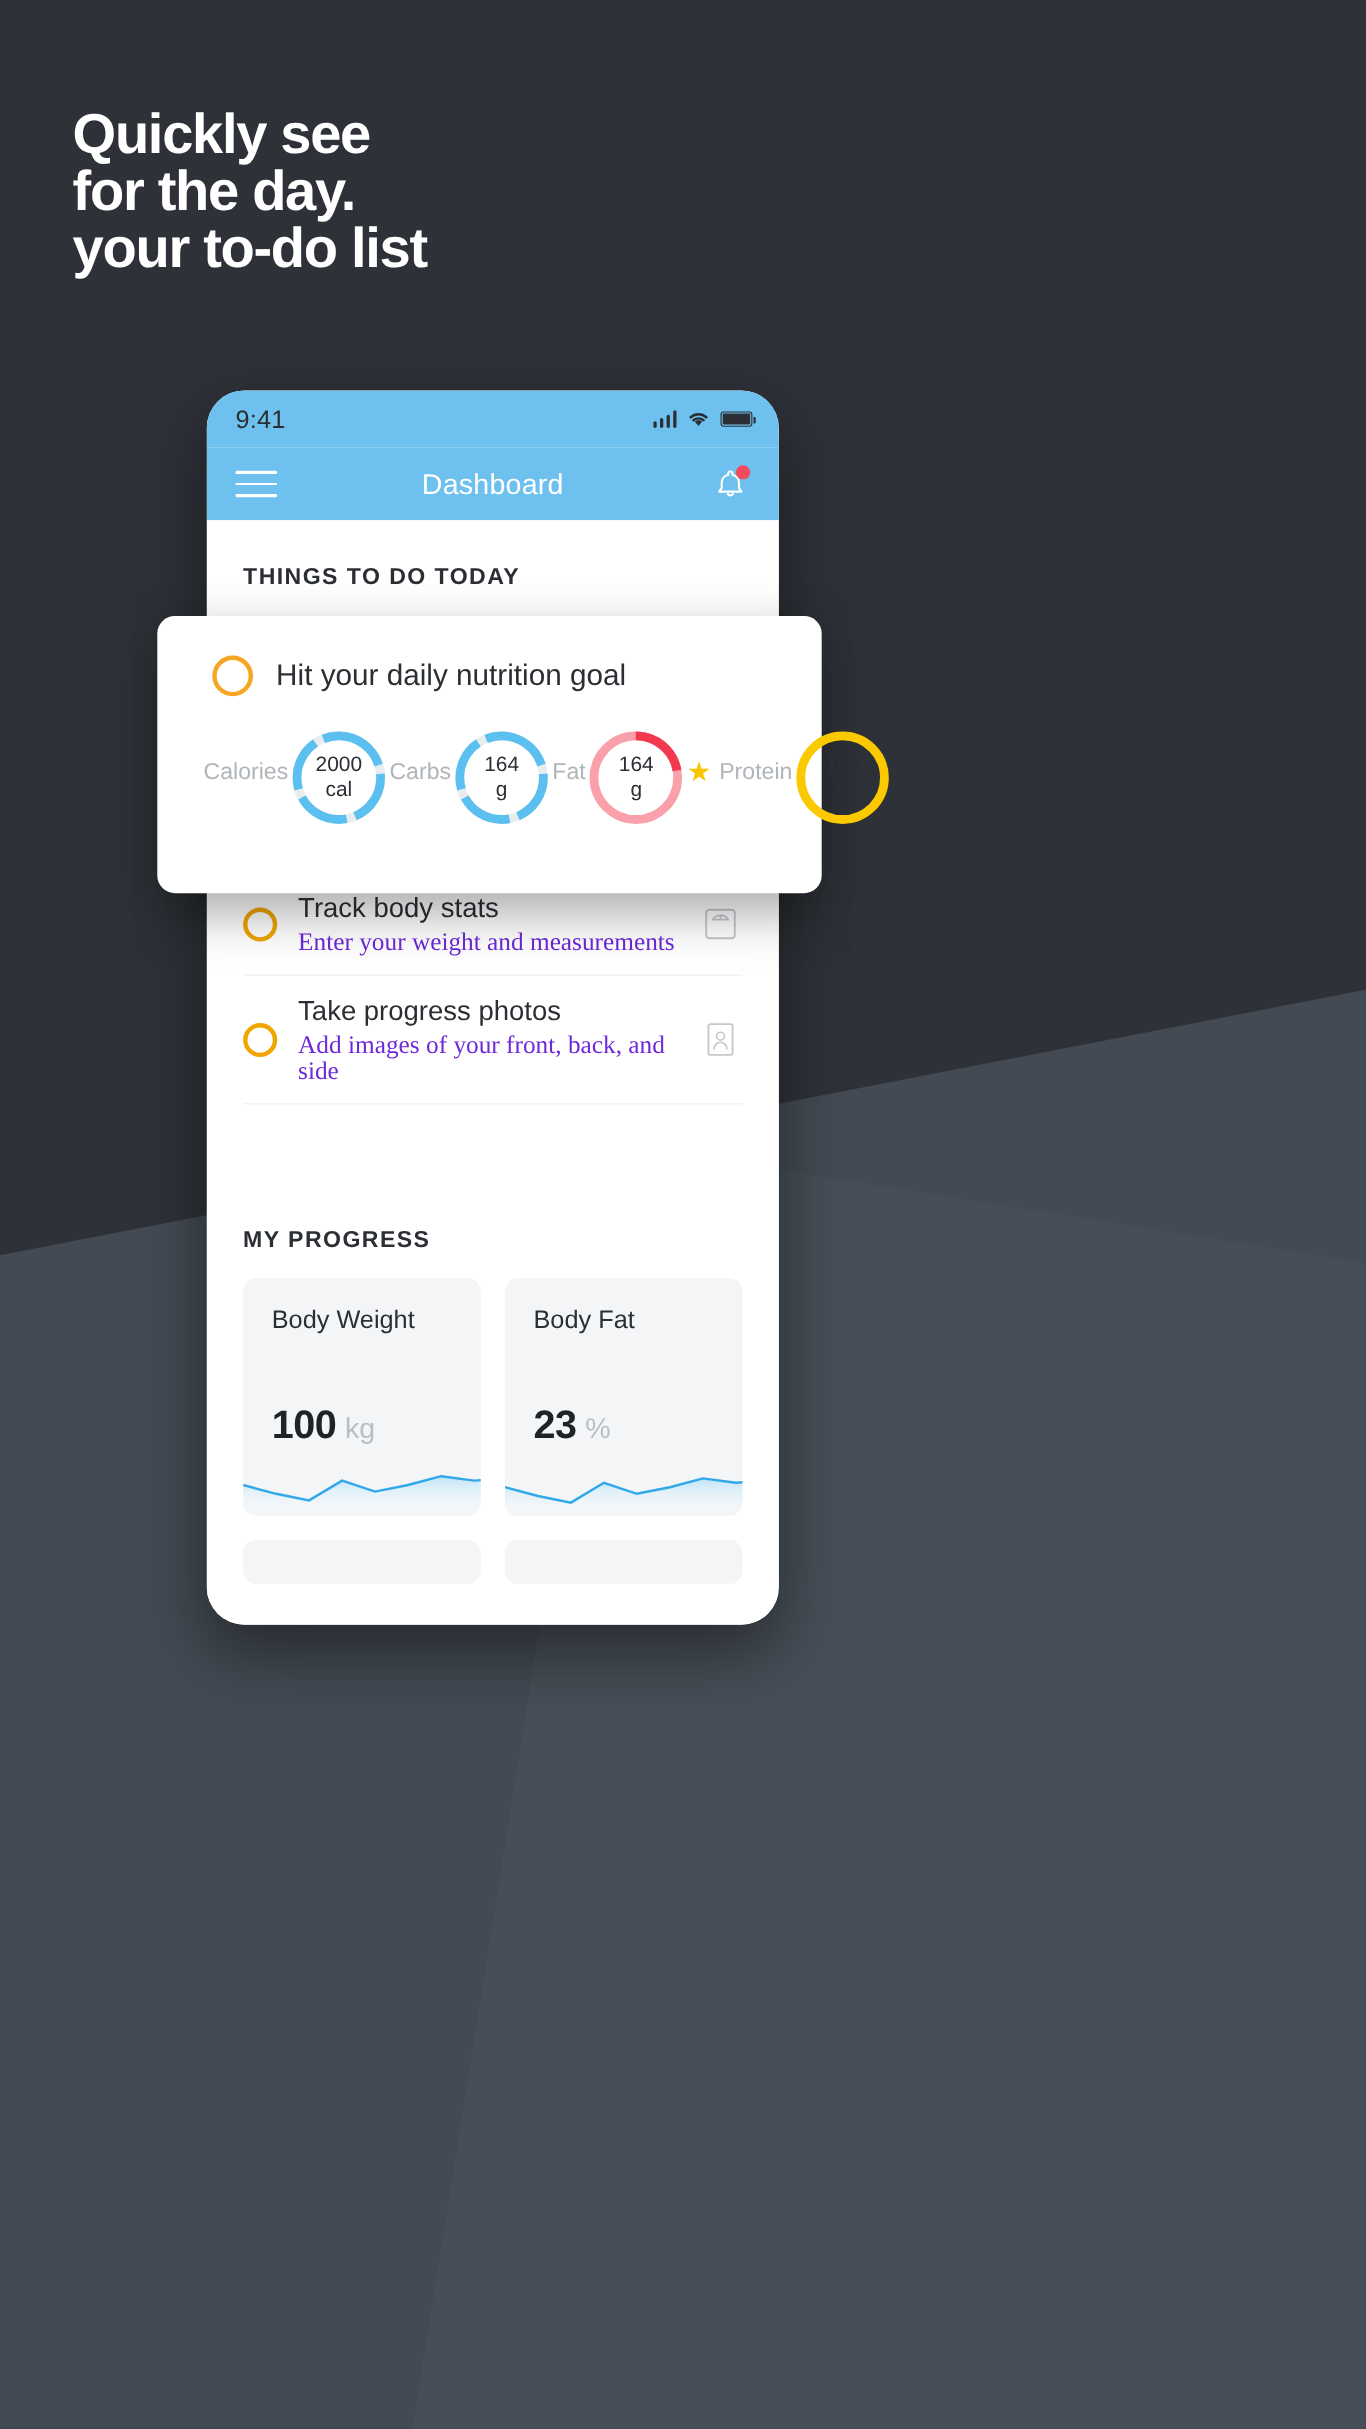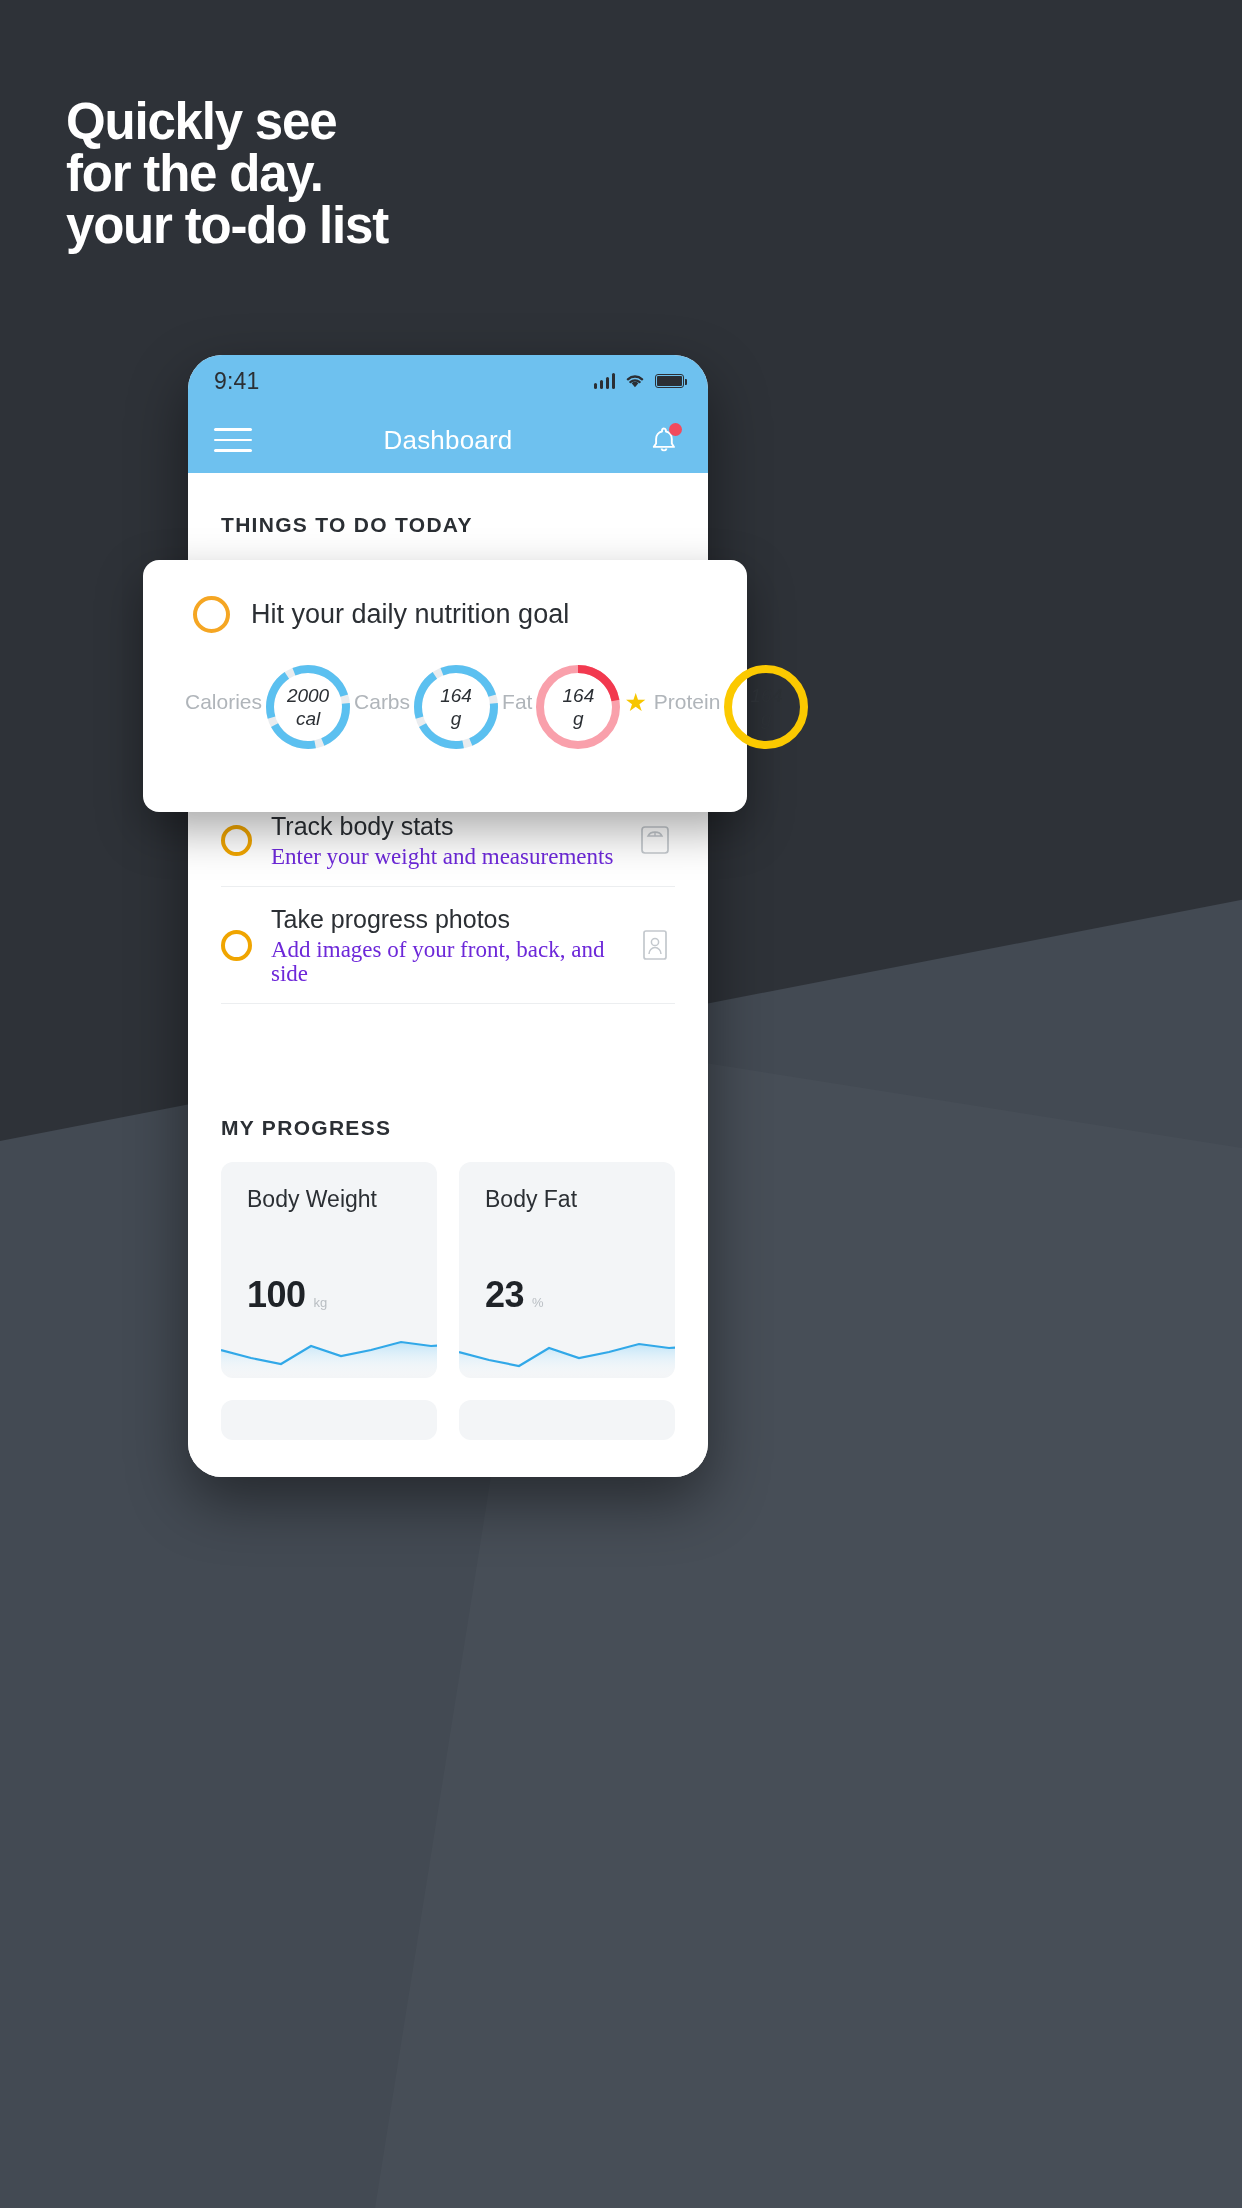--- a/index.html
+++ b/index.html
@@ -129,21 +129,21 @@
   }
   .pcard{
     flex:1 1 0; height:216px;
     background:#f3f5f7; border-radius:12px;
     position:relative; overflow:hidden;
     padding:24px 0 0 26px;
   }
   .pcard-title{ font-size:23px; color:#2b2f34; }
   .pcard-val{ position:absolute; left:26px; bottom:62px; display:flex; align-items:baseline; gap:8px;}
   .pcard-num{ font-size:36px; font-weight:bold; color:#1f2328; letter-spacing:-.5px;}
-  .pcard-unit{ font-size:13px; color:#b9bec3; }
+  .pcard-unit{ font-size:26px; color:#b9bec3; }
   .spark{ position:absolute; left:0; right:0; bottom:0; height:58px; }
   .pcard-stub{
     flex:1 1 0; height:40px; background:#f3f5f7; border-radius:12px;
   }
   #progress-stubs{ display:flex; gap:22px; margin:22px 33px 0 33px; }
 
   
   #nutrition-card{
     position:absolute; left:143px; top:560px;
     width:604px; height:252px;
@@ -155,21 +155,21 @@
   #nut-head{ display:flex; align-items:center; gap:21px; padding-left:38px; }
   #nut-head .ring{ width:37px;height:37px;border-width:4.5px;border-color:#f5a623; }
   #nut-title{ font-size:27px; color:#2b2f34; }
   #macros{ display:flex; margin-top:18px; padding:0 30px; }
   .macro{ flex:1 1 0; display:flex; flex-direction:row; align-items:center; }
   .macro-label{
     font-size:21px; color:#b0b5ba;
     display:flex; align-items:center; gap:7px; height:28px;
   }
   .star{ color:#f7c600; font-size:25px; line-height:1; }
-  .donut{ position:relative; width:92px; height:92px; margin-top:10px;font-style:italic; }
+  .donut{ position:relative; width:92px; height:92px; margin-top:10px; }
   .donut svg{ display:block; }
   .donut-text{
     position:absolute; left:0; right:0; top:50%;
     transform:translateY(-50%);
     text-align:center; font-size:19px; color:#2b2f34; line-height:23px;
   }
   .donut-text b{ font-weight:normal; display:block; }
 </style>
 </head>
 <body>

